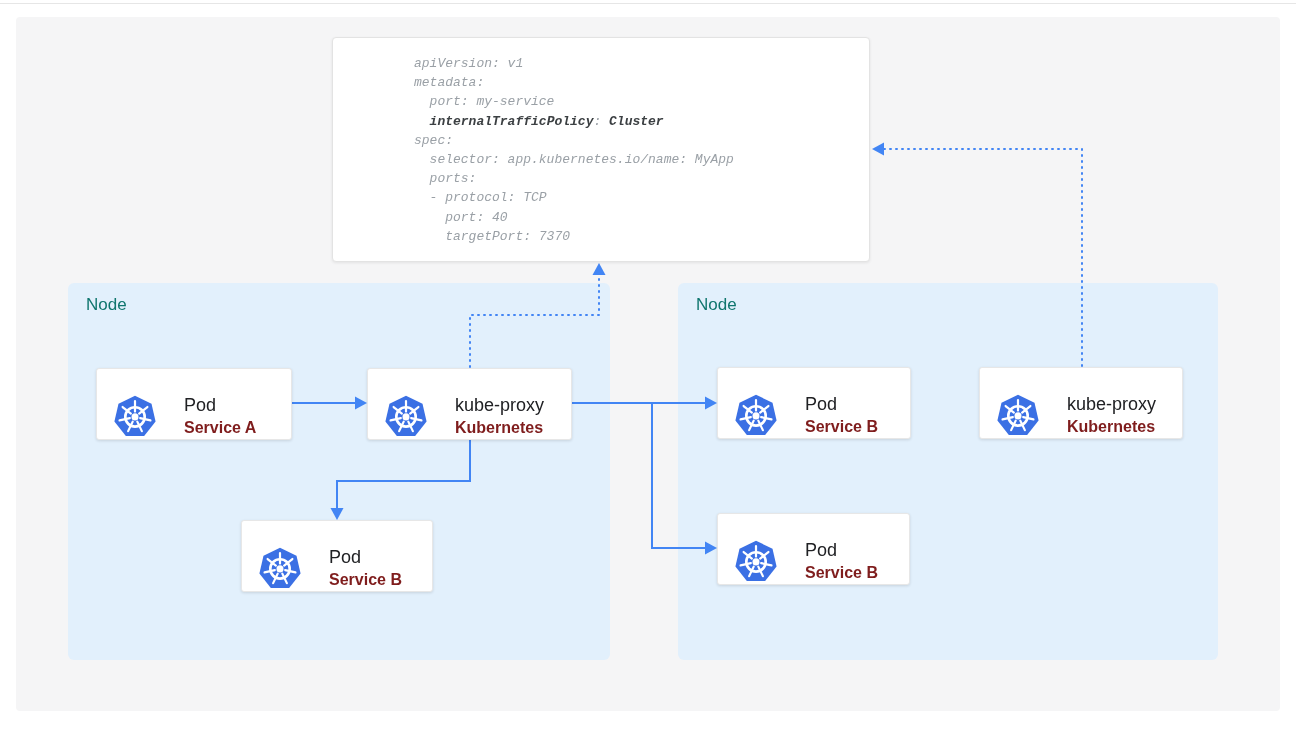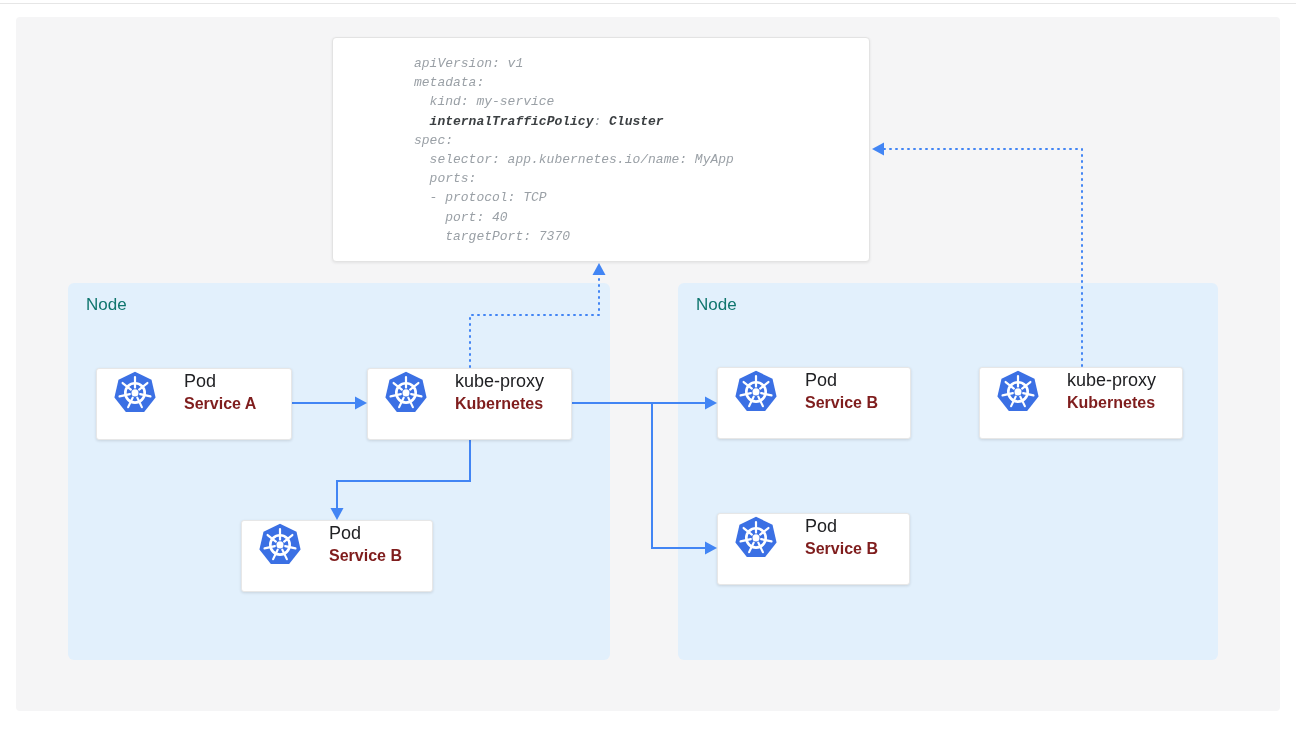--- a/index.html
+++ b/index.html
@@ -73,21 +73,21 @@
 
   
   .card {
     position: absolute;
     height: 72px;
     background: #ffffff;
     border: 1px solid #e7e7e7;
     border-radius: 3px;
     box-shadow: 0 1px 3px rgba(0,0,0,.12);
     display: flex;
-    align-items: flex-start;
+    align-items: flex-end;
     padding-left: 16px;
     gap: 27px;
     z-index: 3;
   }
   .card-a { left: 96px;  top: 368px; width: 196px; }
   .card-b { left: 367px; top: 368px; width: 205px; }
   .card-c { left: 241px; top: 520px; width: 192px; }
   .card-d { left: 717px; top: 367px; width: 194px; }
   .card-e { left: 717px; top: 513px; width: 193px; }
   .card-f { left: 979px; top: 367px; width: 204px; }
@@ -165,21 +165,21 @@
     <path class="head" d="M599 263 L592.5 275 L605.5 275 Z"></path>
 
     <path class="dotted" d="M1082 366 V149 H884"></path>
     <path class="head" d="M872 149 L884 142.5 L884 155.5 Z"></path>
   </svg>
 
   <div class="yaml-card">
     <div class="yaml-code">
       <div class="code-line"><span>apiVersion: v1</span></div>
       <div class="code-line"><span>metadata:</span></div>
-      <div class="code-line"><span>  kind: my-service</span></div>
+      <div class="code-line"><span>  port: my-service</span></div>
       <div class="code-line"><span>  </span><span class="b">internalTrafficPolicy</span><span>: </span><span class="b">Cluster</span></div>
       <div class="code-line"><span>spec:</span></div>
       <div class="code-line"><span>  selector: app.kubernetes.io/name: MyApp</span></div>
       <div class="code-line"><span>  ports:</span></div>
       <div class="code-line"><span>  - protocol: TCP</span></div>
       <div class="code-line"><span>    port: 40</span></div>
       <div class="code-line"><span>    targetPort: 7370</span></div>
     </div>
   </div>
 

